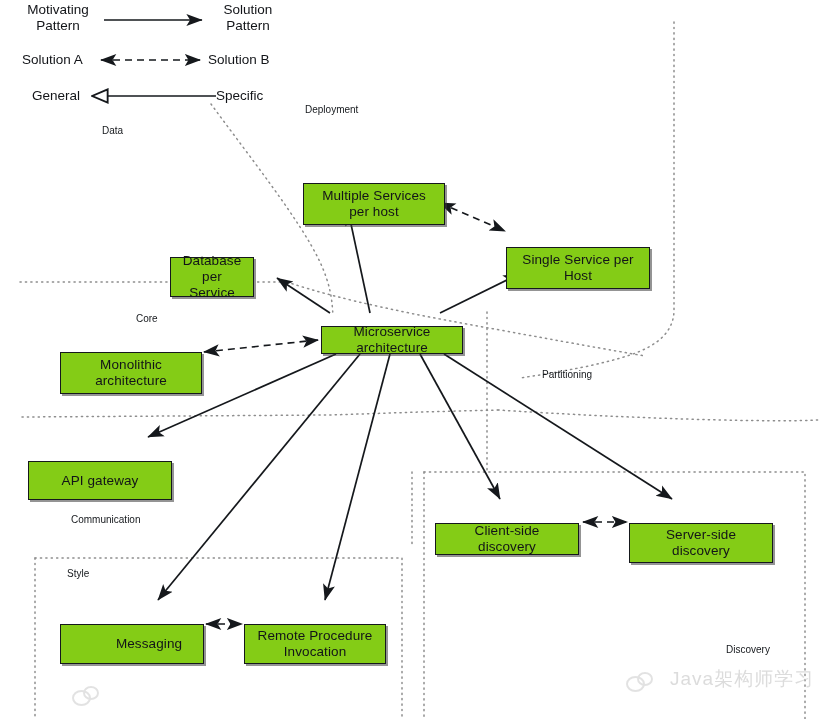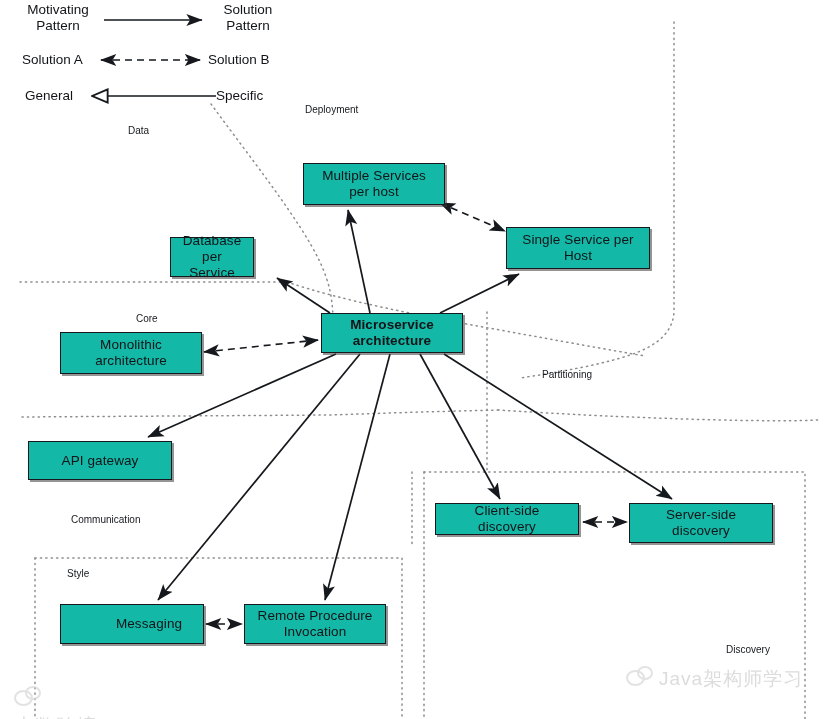--- a/index.html
+++ b/index.html
@@ -24,32 +24,33 @@
     position: absolute;
     left: 0; top: 0;
     width: 839px;
     height: 719px;
     pointer-events: none;
   }
   
   .node {
     position: absolute;
     box-sizing: border-box;
-    background: #14b8a6;
+    background: #84cc16;
     border: 1.4px solid #15181c;
     box-shadow: 2px 2px 0 0 rgba(60,60,60,0.55);
     display: flex;
     align-items: center;
     justify-content: center;
     text-align: center;
     font-size: 13.5px;
     line-height: 16px;
     color: #121418;
     letter-spacing: 0.1px;
     z-index: 5;
+    margin-top: 20px;
   }
   .node span { display: block; padding: 0 4px; }
   
   .region-label {
     position: absolute;
     font-size: 10px;
     color: #15181c;
     white-space: nowrap;
     z-index: 4;
   }
@@ -60,22 +61,22 @@
     line-height: 15.5px;
     color: #121418;
     text-align: center;
     white-space: nowrap;
     z-index: 6;
   }
   
   .watermark {
     position: absolute;
     display: flex;
-    align-items: flex-start;
-    gap: 7px;
+    align-items: flex-end;
+    gap: 18px;
     z-index: 8;
     opacity: 0.72;
     white-space: nowrap;
   }
   .wm-left { left: 14px; top: 686px; flex-direction: column; }
   .wm-right { left: 626px; top: 666px; }
   .wm-text {
     font-size: 20px;
     color: #d2d2d2;
     letter-spacing: 1px;
@@ -170,24 +171,24 @@
   <div class="legend-text" style="left:14px; top:2px; width:88px;">
     <div>Motivating</div>
     <div>Pattern</div>
   </div>
   <div class="legend-text" style="left:208px; top:2px; width:80px;">
     <div>Solution</div>
     <div>Pattern</div>
   </div>
   <div class="legend-text" style="left:22px; top:52px; width:72px; text-align:left;">Solution A</div>
   <div class="legend-text" style="left:208px; top:52px; width:80px; text-align:left;">Solution B</div>
-  <div class="legend-text" style="left:25px; top:88px; width:62px; text-align:left;">General</div>
+  <div class="legend-text" style="left:25px; top:88px; width:62px; text-align:center;">General</div>
   <div class="legend-text" style="left:216px; top:88px; width:66px; text-align:left;">Specific</div>
 
-  <div class="region-label" style="left:128px; top:125px;">Data</div>
+  <div class="region-label" style="left:102px; top:125px;">Data</div>
   <div class="region-label" style="left:305px; top:104px;">Deployment</div>
   <div class="region-label" style="left:136px; top:313px;">Core</div>
   <div class="region-label" style="left:542px; top:369px;">Partitioning</div>
   <div class="region-label" style="left:71px; top:514px;">Communication</div>
   <div class="region-label" style="left:67px; top:568px;">Style</div>
   <div class="region-label" style="left:726px; top:644px;">Discovery</div>
 
   <div class="node" style="left:303px; top:163px; width:142px; height:42px;">
     <span>
       <span>Multiple Services</span>
@@ -202,21 +203,21 @@
     </span>
   </div>
 
   <div class="node" style="left:170px; top:237px; width:84px; height:40px;">
     <span>
       <span>Database per</span>
       <span>Service</span>
     </span>
   </div>
 
-  <div class="node" style="left:321px; top:313px; width:142px; height:40px;font-weight:bold;">
+  <div class="node" style="left:321px; top:306px; width:142px; height:28px;">
     <span>
       <span>Microservice</span>
       <span>architecture</span>
     </span>
   </div>
 
   <div class="node" style="left:60px; top:332px; width:142px; height:42px;">
     <span>
       <span>Monolithic</span>
       <span>architecture</span>

